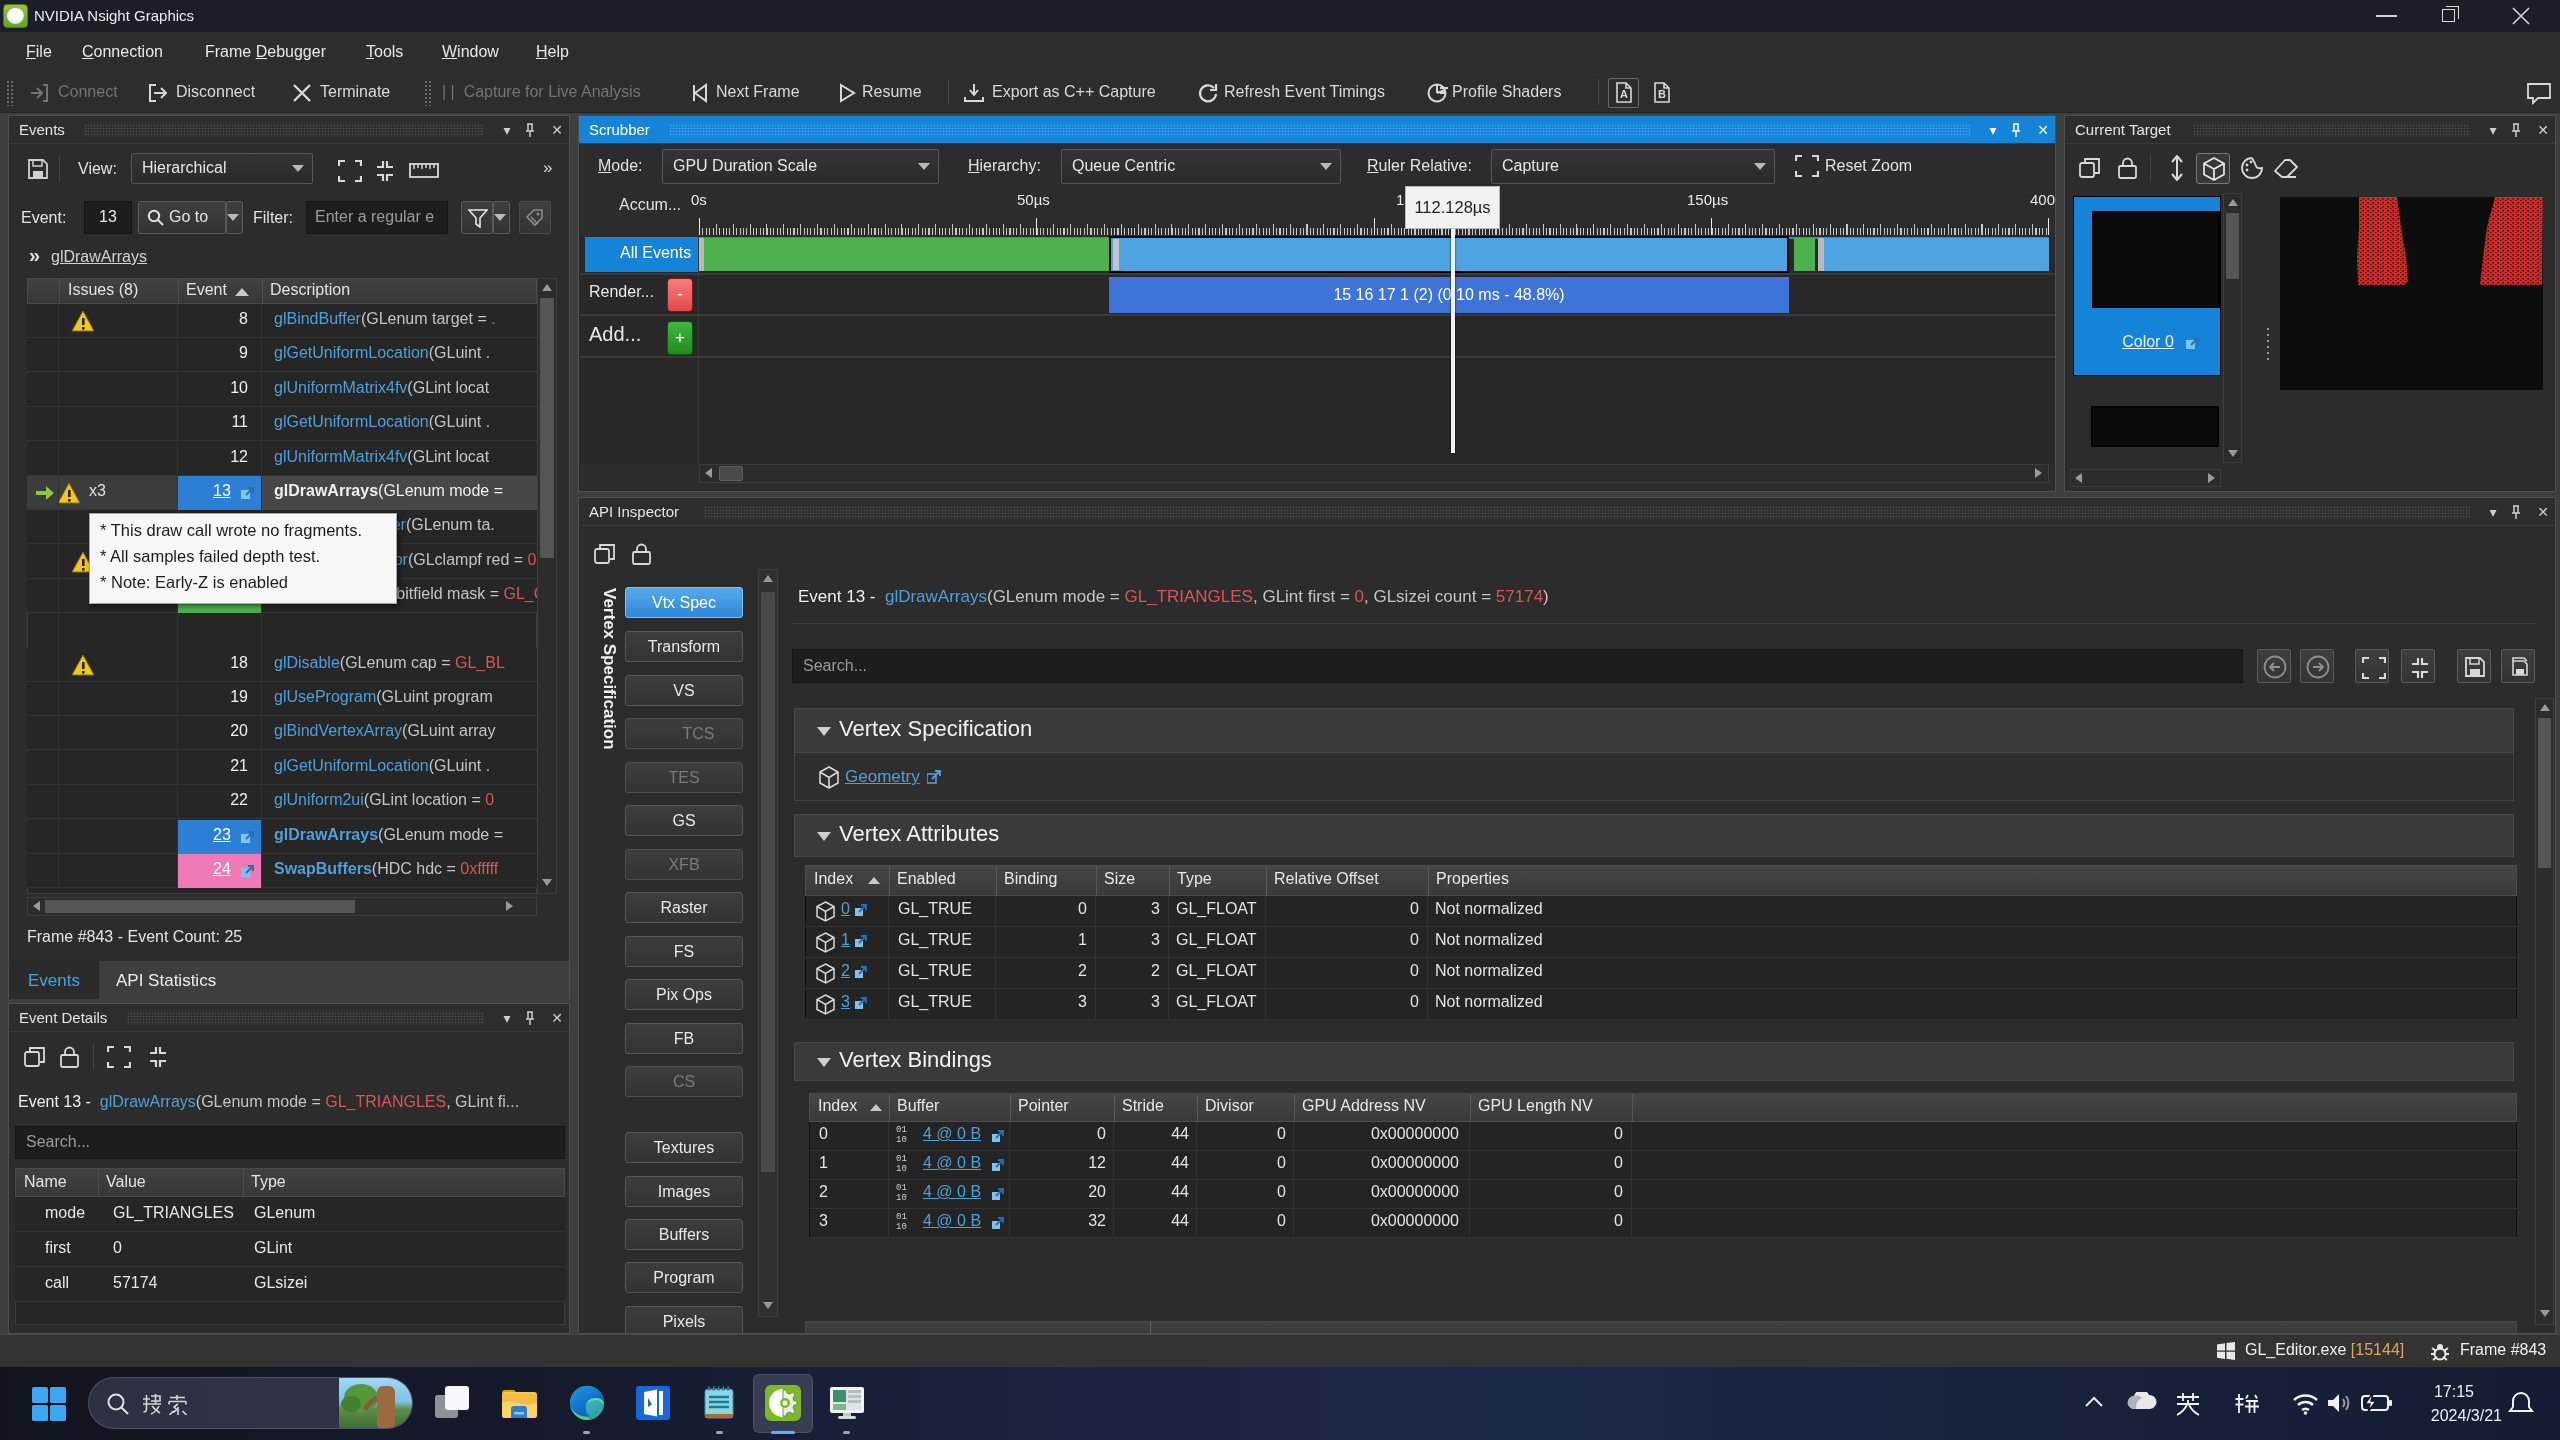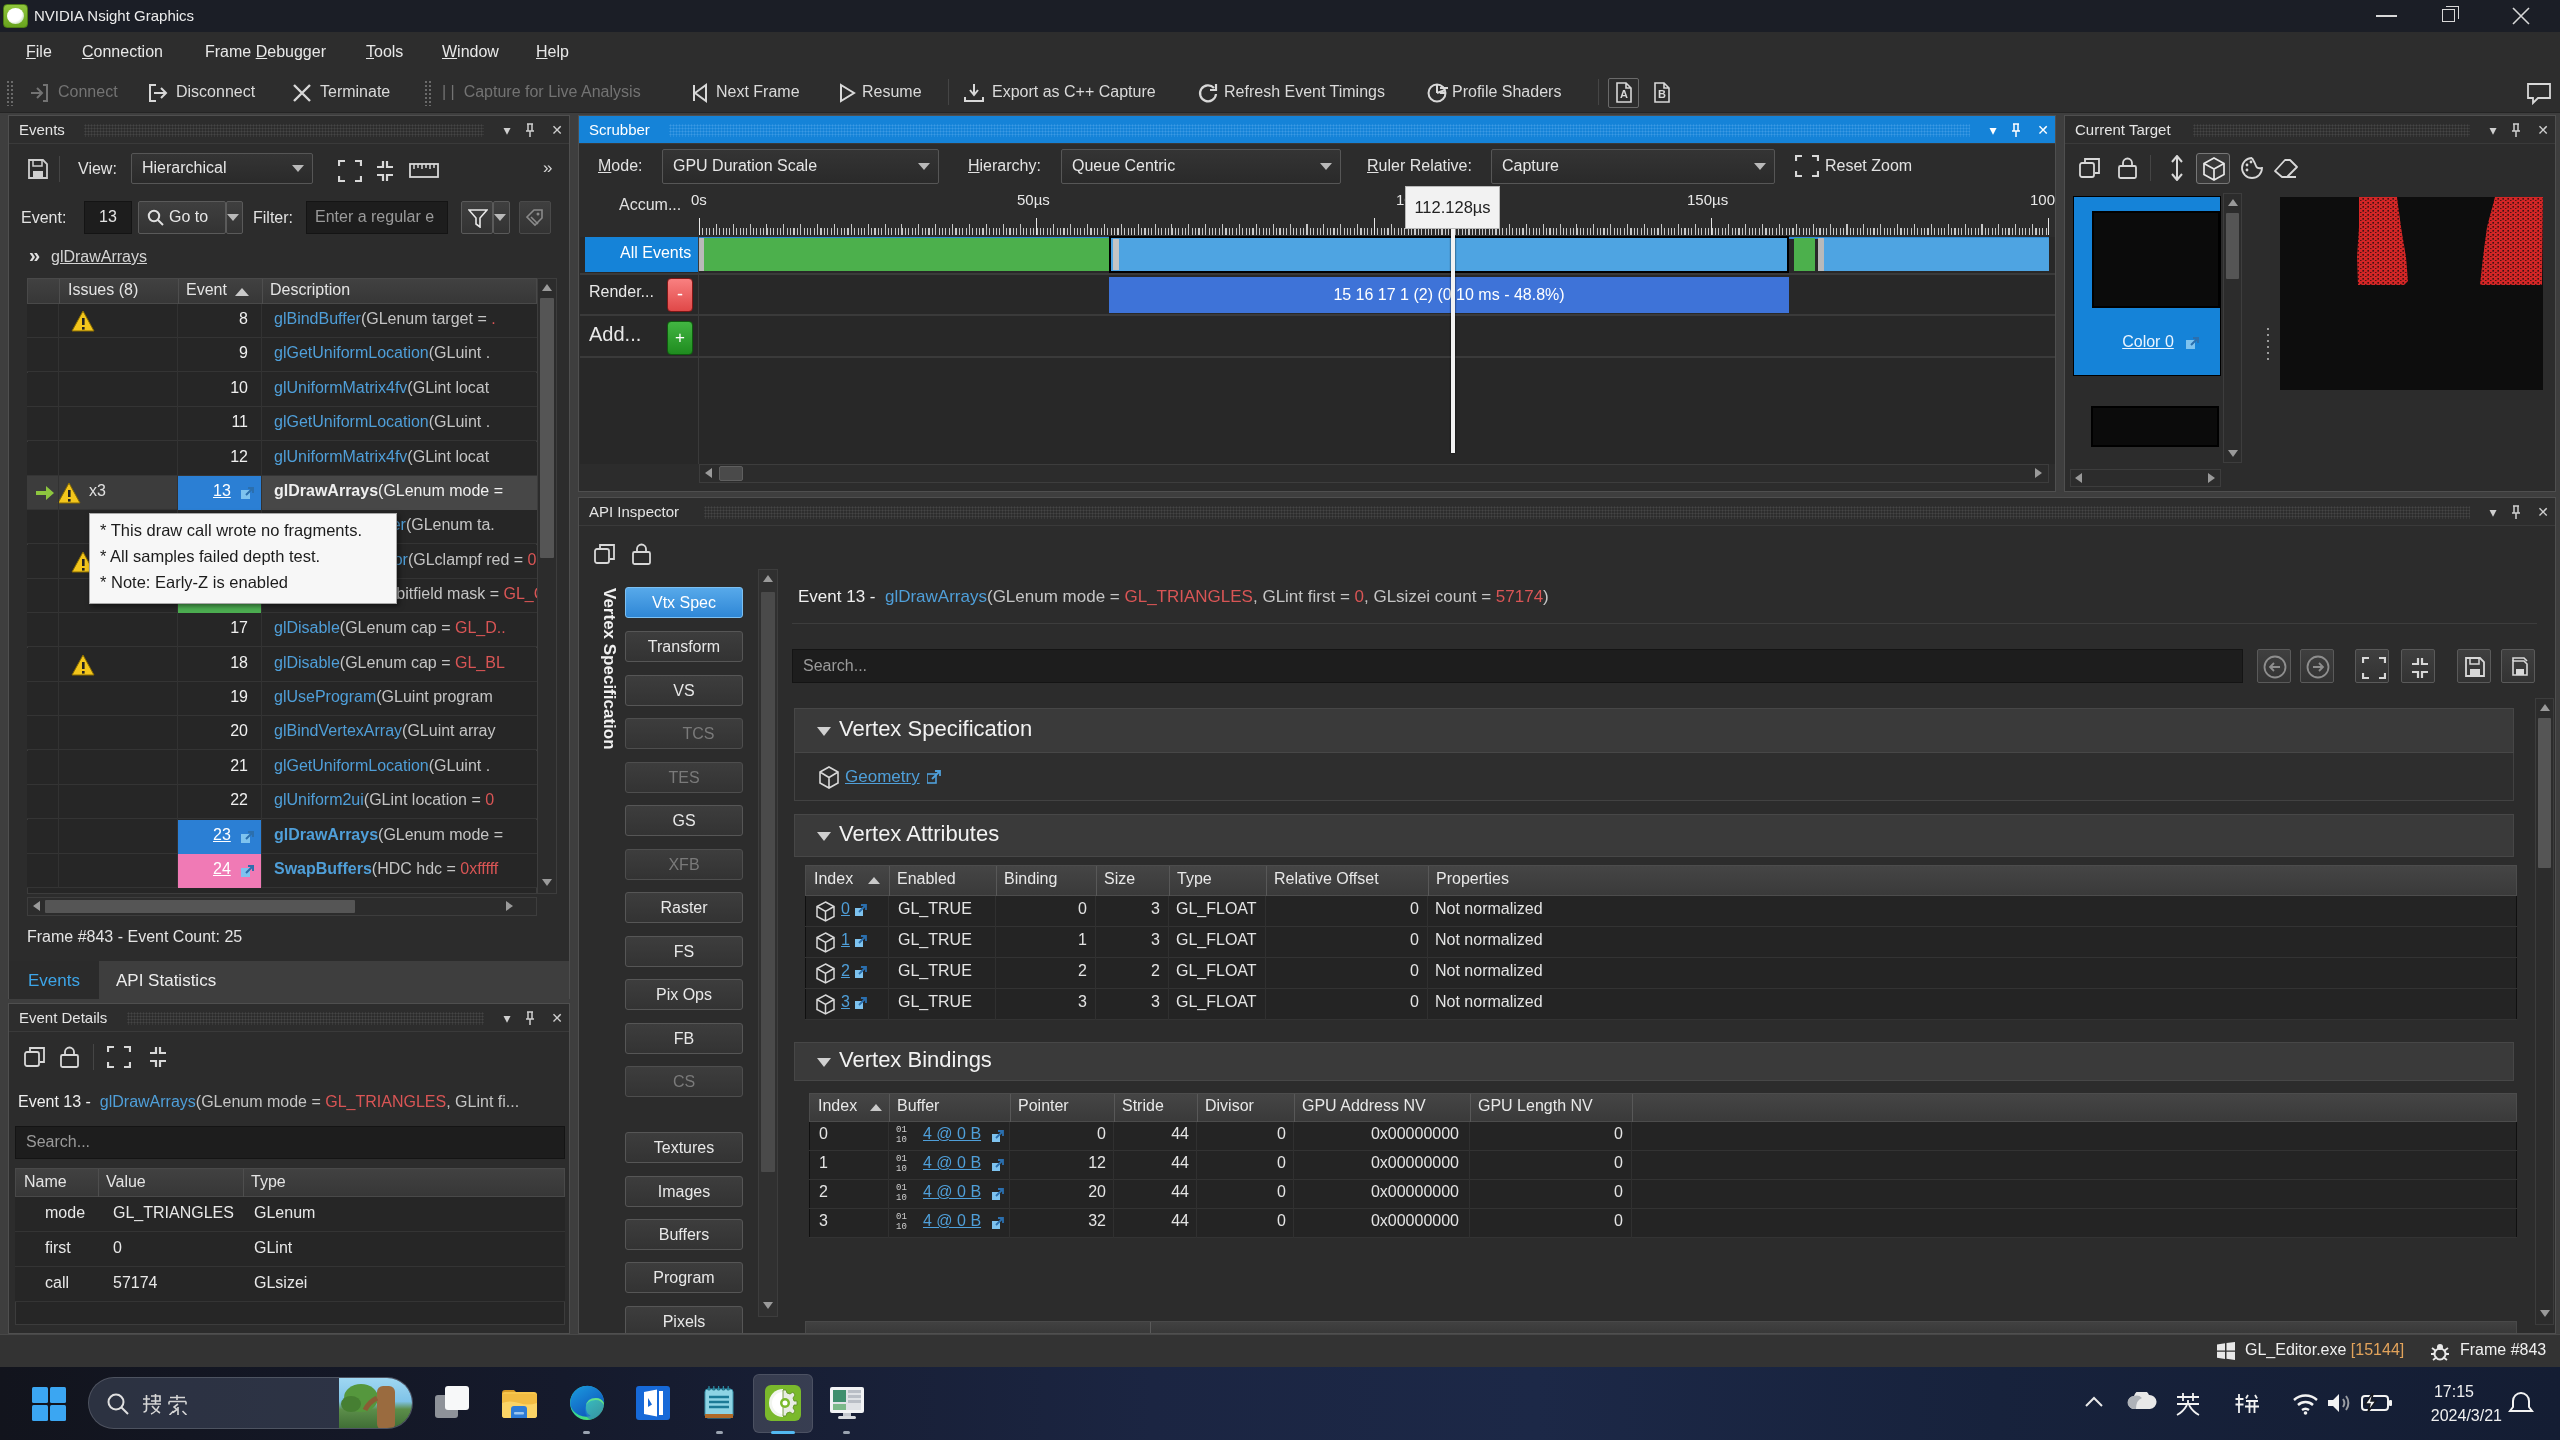--- a/index.html
+++ b/index.html
@@ -250,24 +250,20 @@
       <div class="abs" style="left:292px;top:6px;white-space:nowrap;"><span class="blue" style="">glClearColor</span><span class="gray" style="">(GLclampf red = </span><span class="red" style="">0.</span></div>
       </div>
       <div class="abs" style="left:0;top:275px;width:510px;height:34px;background:#262626;border-bottom:1px solid #343434;">
       <div class="abs" style="left:151px;top:0;width:83px;height:34px;background:#4cae51;"></div>
       <span class="abs" style="left:186px;top:6px;color:#fff;text-decoration:underline;">16</span>
       <svg class="abs" style="left:214px;top:10px;" width="14" height="14">
             <rect x="0" y="4" width="9" height="9" fill="#7ec3ef"></rect>
             <path d="M5 9 L12 2 M7 2 h5 v5" stroke="#2b6fae" stroke-width="2" fill="none"></path>
           </svg>
       <div class="abs" style="left:292px;top:6px;white-space:nowrap;"><span class="blue" style="">glClear</span><span class="gray" style="">(GLbitfield mask = </span><span class="red" style="">GL_C</span></div>
-      </div>
-      <div class="abs" style="left:0;top:309px;width:510px;height:34px;background:#262626;border-bottom:1px solid #343434;">
-      <div class="abs" style="left:140px;top:6px;width:81px;text-align:right;color:#f0f0f0;">17</div>
-      <div class="abs" style="left:247px;top:6px;white-space:nowrap;"><span class="blue" style="">glDisable</span><span class="gray" style="">(GLenum cap = </span><span class="red" style="">GL_D..</span></div>
       </div>
       <div class="abs" style="left:0;top:344px;width:510px;height:34px;background:#262626;border-bottom:1px solid #343434;">
       <svg class="abs" style="left:44px;top:6px;" width="24" height="22">
             <path d="M12 1 L23 21 H1 Z" fill="#f3c61c" stroke="#8a6d00" stroke-width="1"></path>
             <rect x="11" y="8" width="2.6" height="7" fill="#222"></rect>
             <rect x="11" y="17" width="2.6" height="2.6" fill="#222"></rect>
           </svg>
       <div class="abs" style="left:140px;top:6px;width:81px;text-align:right;color:#f0f0f0;">18</div>
       <div class="abs" style="left:247px;top:6px;white-space:nowrap;"><span class="blue" style="">glDisable</span><span class="gray" style="">(GLenum cap = </span><span class="red" style="">GL_BL</span></div>
       </div>
@@ -427,21 +423,21 @@
       <div class="abs" style="left:0;bottom:0;width:1350px;height:11px;background:repeating-linear-gradient(90deg,#c8c8c8 0 1px,transparent 1px 16.875px);"></div>
       <div class="abs" style="left:0;bottom:0;width:1px;height:17px;background:#e8e8e8;"></div>
       <div class="abs" style="left:337px;bottom:0;width:1px;height:17px;background:#e8e8e8;"></div>
       <div class="abs" style="left:675px;bottom:0;width:1px;height:17px;background:#e8e8e8;"></div>
       <div class="abs" style="left:1012px;bottom:0;width:1px;height:17px;background:#e8e8e8;"></div>
       <div class="abs" style="left:1349px;bottom:0;width:1px;height:17px;background:#e8e8e8;"></div>
       <div class="abs" style="left:-8px;top:0px;font-size:15px;color:#e8e8e8;">0s</div>
       <div class="abs" style="left:318px;top:0px;font-size:15px;color:#e8e8e8;">50µs</div>
       <div class="abs" style="left:650px;top:0px;font-size:15px;color:#e8e8e8;margin-left:47px;">100µs</div>
       <div class="abs" style="left:988px;top:0px;font-size:15px;color:#e8e8e8;">150µs</div>
-      <div class="abs" style="left:1331px;top:0px;font-size:15px;color:#e8e8e8;">100</div>
+      <div class="abs" style="left:1331px;top:0px;font-size:15px;color:#e8e8e8;">400</div>
     </div>
 
     <div class="abs" style="left:6px;top:121px;width:113px;height:35px;background:#1583d8;color:#fff;font-size:16px;overflow:hidden;">
         <span class="abs" style="left:35px;top:7px;white-space:nowrap;">All Events</span>
       </div>
     <div class="abs" style="left:120px;top:121px;width:1350px;height:2px;background:#2f8bd8;"></div>
     <div class="abs" style="left:120px;top:122px;width:5px;height:33px;background:#b9b9b9;"></div>
     <div class="abs" style="left:125px;top:122px;width:405px;height:33px;background:#4cb04c;"></div>
     <div class="abs" style="left:530px;top:120px;width:680px;height:37px;background:#4ea4e2;border:2px solid #000;"></div>
     <div class="abs" style="left:534px;top:123px;width:6px;height:31px;background:#c4c4c4;"></div>

